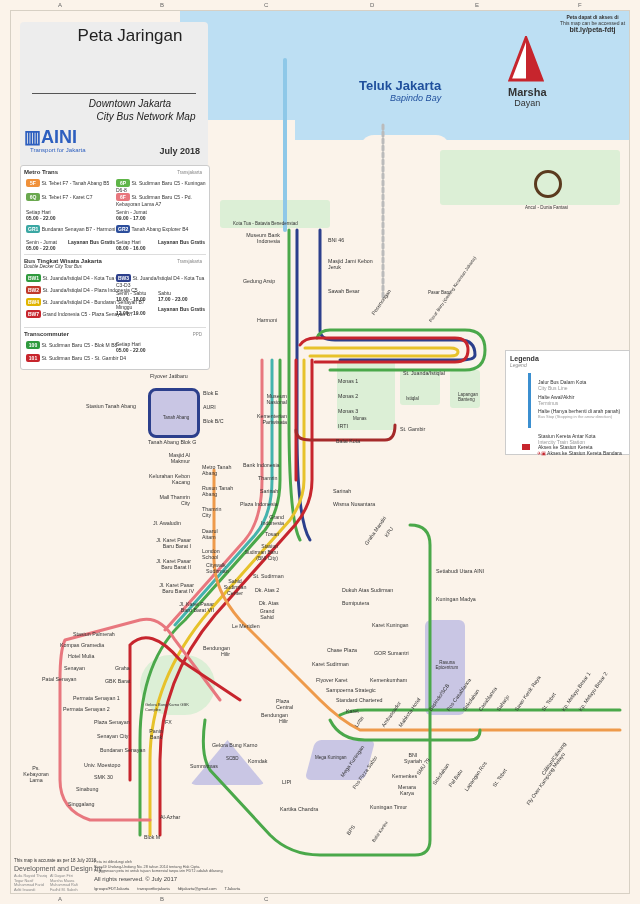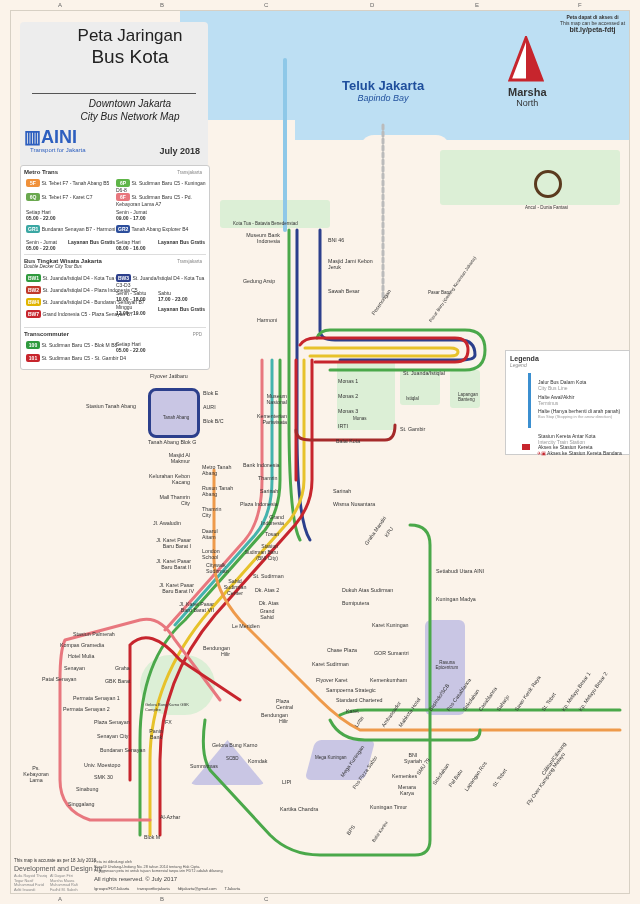--- a/index.html
+++ b/index.html
@@ -75,24 +75,23 @@
       <path d="M65 640 Q60 650 60 680 V780 Q60 810 90 820 H150 M65 640 L140 620 Q160 615 175 640 L220 700" stroke="#e8777e"></path>
       <path d="M130 645 V780 M130 645 Q150 625 180 660 L240 700" stroke="#c7252d"></path>
       <path d="M296 430 Q296 440 310 440 H385 Q395 440 395 425" stroke="#a52a2a"></path>
       <path d="M383 125 V300" stroke="#bbb" stroke-dasharray="4 3"></path>
       <path d="M285 60 V230" stroke="#8ec8e8" stroke-width="4"></path>
     </g>
   </svg>
 
   <div class="title-panel">
     <div class="t1" style="top:4px;font-size:17px;">Peta Jaringan</div>
-    <div class="t1" style="top:24px;font-size:19px;">Bus Kota</div>
     <div style="position:absolute;left:12px;top:71px;width:164px;height:1px;background:#555;"></div>
     <div class="t1" style="top:76px;font-size:10px;font-style:italic;">Downtown Jakarta</div>
-    <div class="t1" style="top:89px;font-size:10px;font-style:italic;">City Bus Network Map</div>
+    <div class="t1" style="top:89px;font-size:10px;font-style:italic;margin-left:16px;">City Bus Network Map</div>
     <div style="position:absolute;left:4px;top:104px;font-size:18px;font-weight:bold;color:#2d5fbf;">
       <span>▥</span><span>AINI</span>
     </div>
     <div style="position:absolute;left:10px;top:125px;font-size:6px;color:#2d5fbf;">Transport for Jakarta</div>
     <div style="position:absolute;right:8px;top:124px;font-size:9px;font-weight:bold;">July 2018</div>
   </div>
 
   <div class="legend-box">
     <div style="position:relative;height:86px;border-bottom:1px solid #ddd;">
       <div class="sect-title">Metro Trans</div>
@@ -138,24 +137,24 @@
     <div>This map can be accessed at</div>
     <div style="font-size:7px;font-weight:bold">bit.ly/peta-fdtj</div>
   </div>
 
   <div class="north">
     <svg width="36" height="46">
         <polygon points="18,2 34,44 2,44" fill="#fff" stroke="#c7252d" stroke-width="3"></polygon>
         <polygon points="18,2 34,44 18,44" fill="#c7252d"></polygon>
       </svg>
     <div style="font-size:11px;font-weight:bold;text-align:center;">Marsha</div>
-    <div style="font-size:9px;text-align:center;">North</div>
-  </div>
-
-  <div style="position:absolute;left:342px;top:78px;text-align:center;color:#1f4f9c;">
+    <div style="font-size:9px;text-align:center;">Dayan</div>
+  </div>
+
+  <div style="position:absolute;left:359px;top:78px;text-align:right;color:#1f4f9c;">
     <div style="font-size:13px;font-weight:bold">Teluk Jakarta</div>
     <div style="font-size:9px;font-style:italic">Bapindo Bay</div>
   </div>
 
   <div class="stop" style="left:233px;top:221px;font-size:4.5px">Kota Tua - Batavia Benedenstad</div>
   <div style="position:absolute;left:534px;top:170px;width:28px;height:28px;border:3px solid #5a3a1e;border-radius:50%;"></div>
   <div class="stop" style="left:525px;top:205px;font-size:4.5px">Ancol - Dunia Fantasi</div>
   <div class="stop" style="left:428px;top:290px;font-size:4.5px">Pasar Baru</div>
   <div class="stop" style="left:353px;top:416px;font-size:4.5px">Monas</div>
   <div class="stop" style="left:406px;top:396px;font-size:4.5px">Istiqlal</div>

